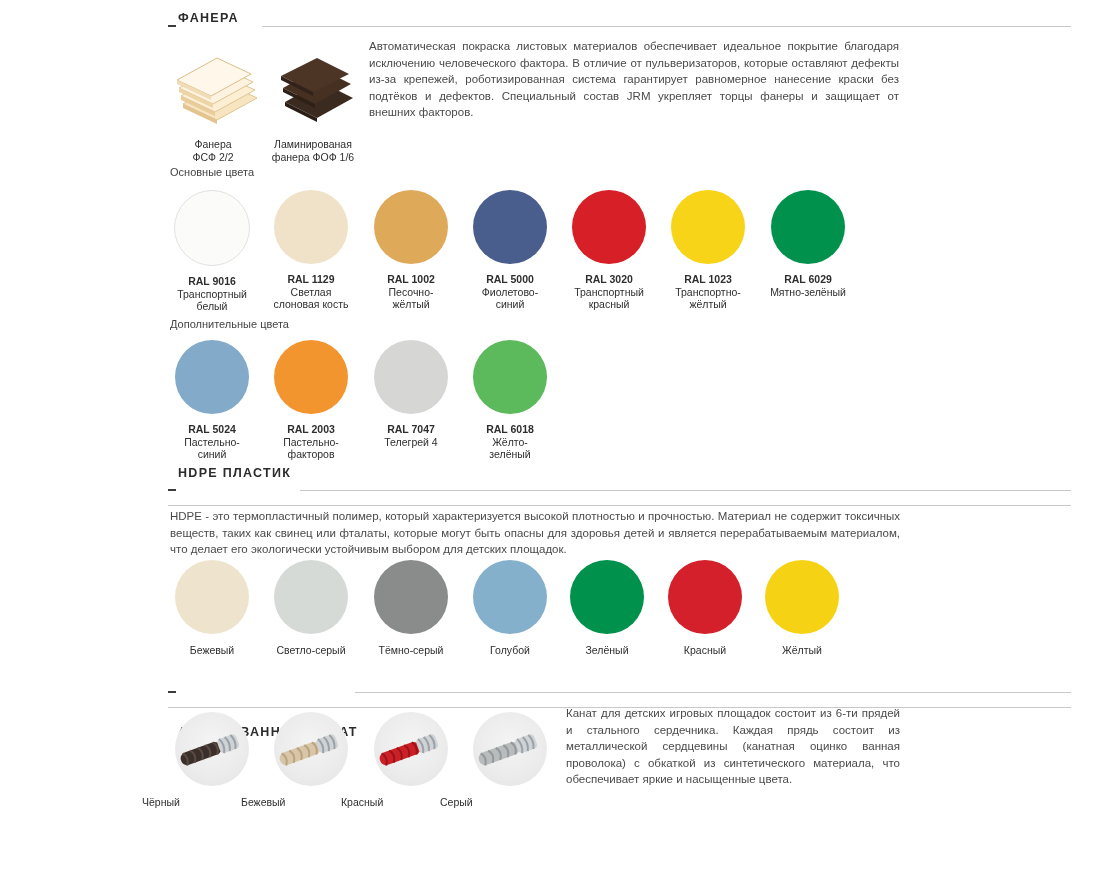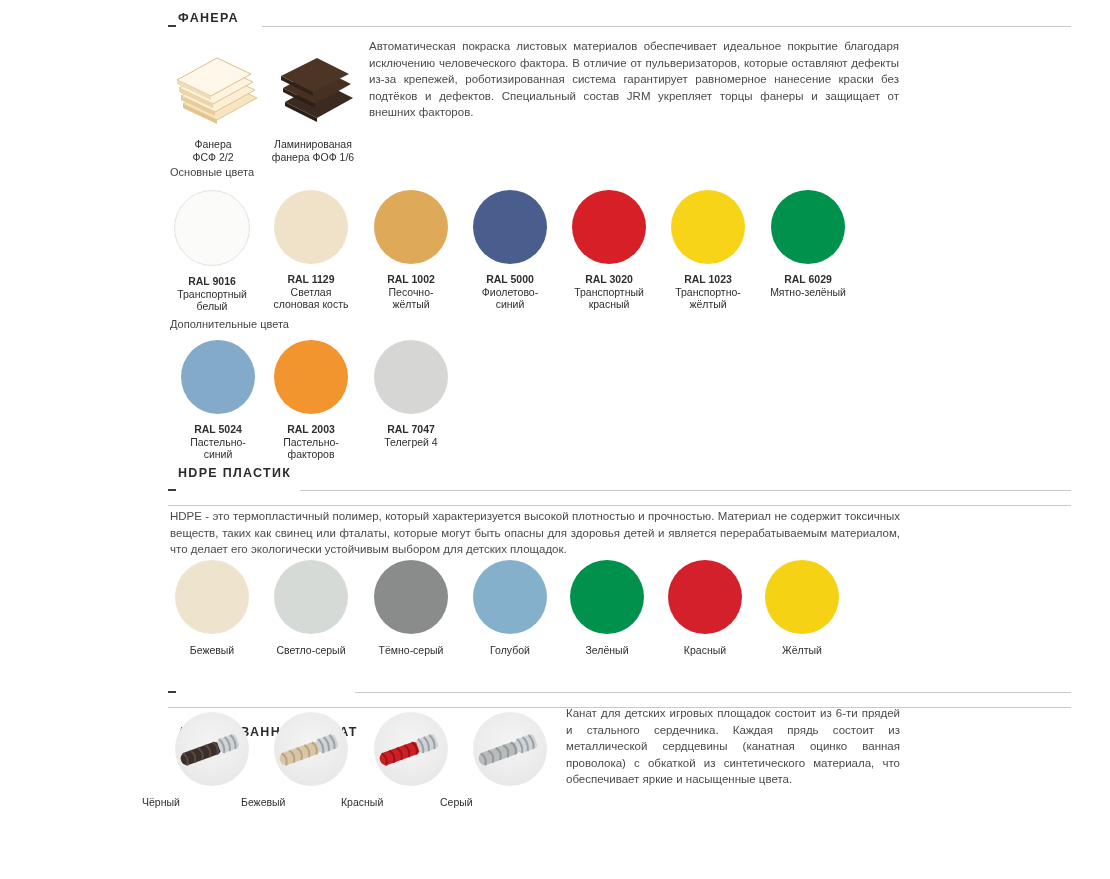--- a/index.html
+++ b/index.html
@@ -172,40 +172,46 @@
   </div>
 
   <div class="swatch" style="left:738px;top:190px;">
     <div class="circle" style="background:#00924d;"></div>
     <div class="sw-name"><b>RAL 6029</b></div>
     <div class="sw-sub">Мятно-зелёный</div>
   </div>
 
   <div class="subhead" style="top:318px;">Дополнительные цвета</div>
 
-  <div class="swatch" style="left:148px;top:340px;">
+  <div class="swatch" style="left:142px;top:340px;">
     <div class="circle" style="background:#83aac9;"></div>
     <div class="sw-name"><b>RAL 5024</b></div>
     <div class="sw-sub">Пастельно-</div>
     <div class="sw-sub">синий</div>
   </div>
 
   <div class="swatch" style="left:241px;top:340px;">
     <div class="circle" style="background:#f3952f;"></div>
     <div class="sw-name"><b>RAL 2003</b></div>
     <div class="sw-sub">Пастельно-</div>
     <div class="sw-sub">факторов</div>
   </div>
 
   <div class="swatch" style="left:341px;top:340px;">
     <div class="circle" style="background:#d6d6d4;"></div>
     <div class="sw-name"><b>RAL 7047</b></div>
     <div class="sw-sub">Телегрей 4</div>
   </div>
 
+  <div class="swatch" style="left:440px;top:340px;">
+    <div class="circle" style="background:#5cb95c;"></div>
+    <div class="sw-name"><b>RAL 6018</b></div>
+    <div class="sw-sub">Жёлто-</div>
+    <div class="sw-sub">зелёный</div>
+  </div>
 
   <div class="rule-left" style="top:489px;left:168px;width:8px;"></div>
   <div style="position:absolute;left:178px;top:466px;" class="section-title">HDPE ПЛАСТИК</div>
   <div class="rule-right" style="top:490px;left:300px;width:771px;"></div>
   <div class="rule-right" style="top:505px;left:168px;width:903px;background:#c9c9c9;"></div>
 
   <div class="para" style="left:170px;top:508px;width:730px;">HDPE - это термопластичный полимер, который характеризуется высокой плотностью и прочностью. Материал не содержит токсичных веществ, таких как свинец или фталаты, которые могут быть опасны для здоровья детей и является перерабатываемым материалом, что делает его экологически устойчивым выбором для детских площадок.</div>
 
   <div class="swatch" style="left:142px;top:560px;">
     <div class="circle" style="background:#eee4cd;"></div>

